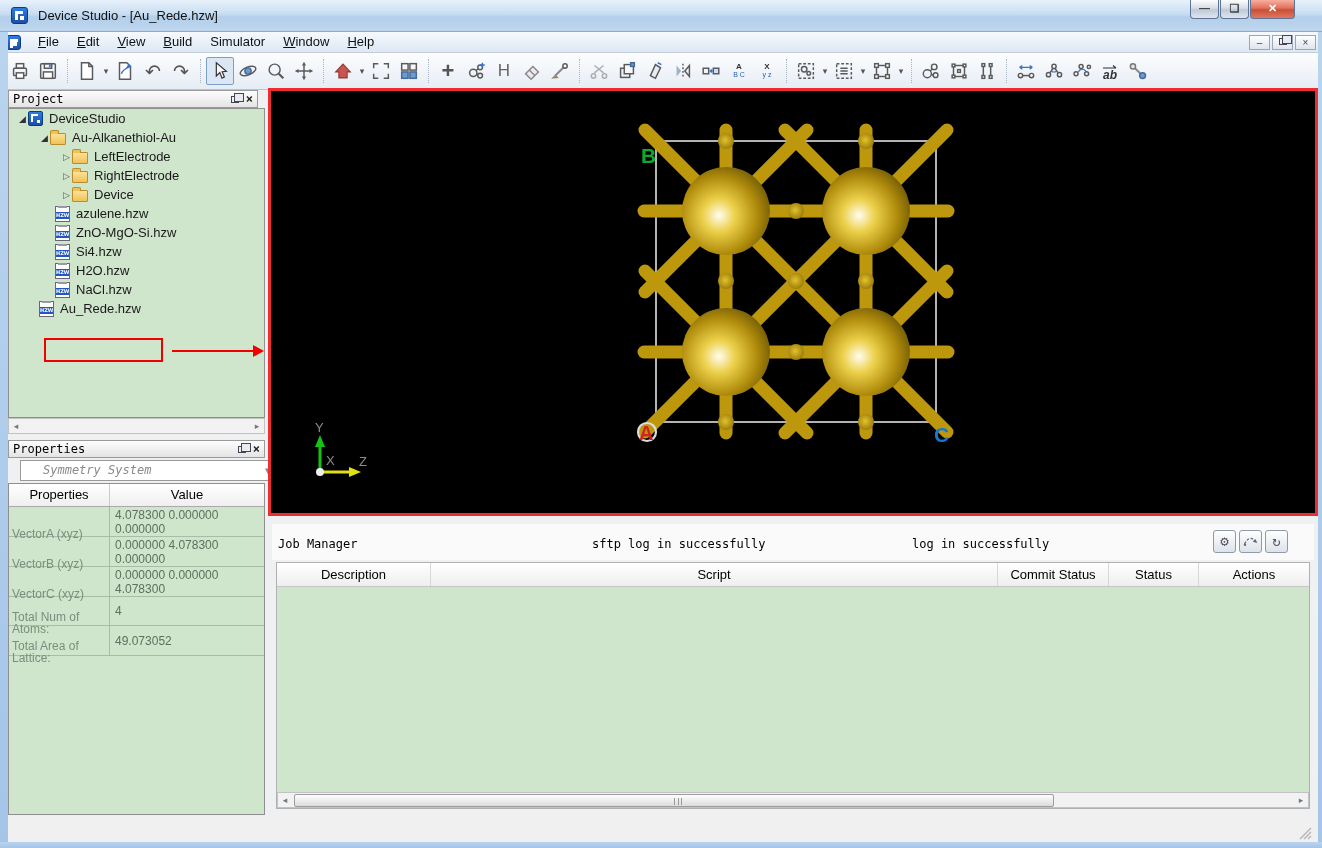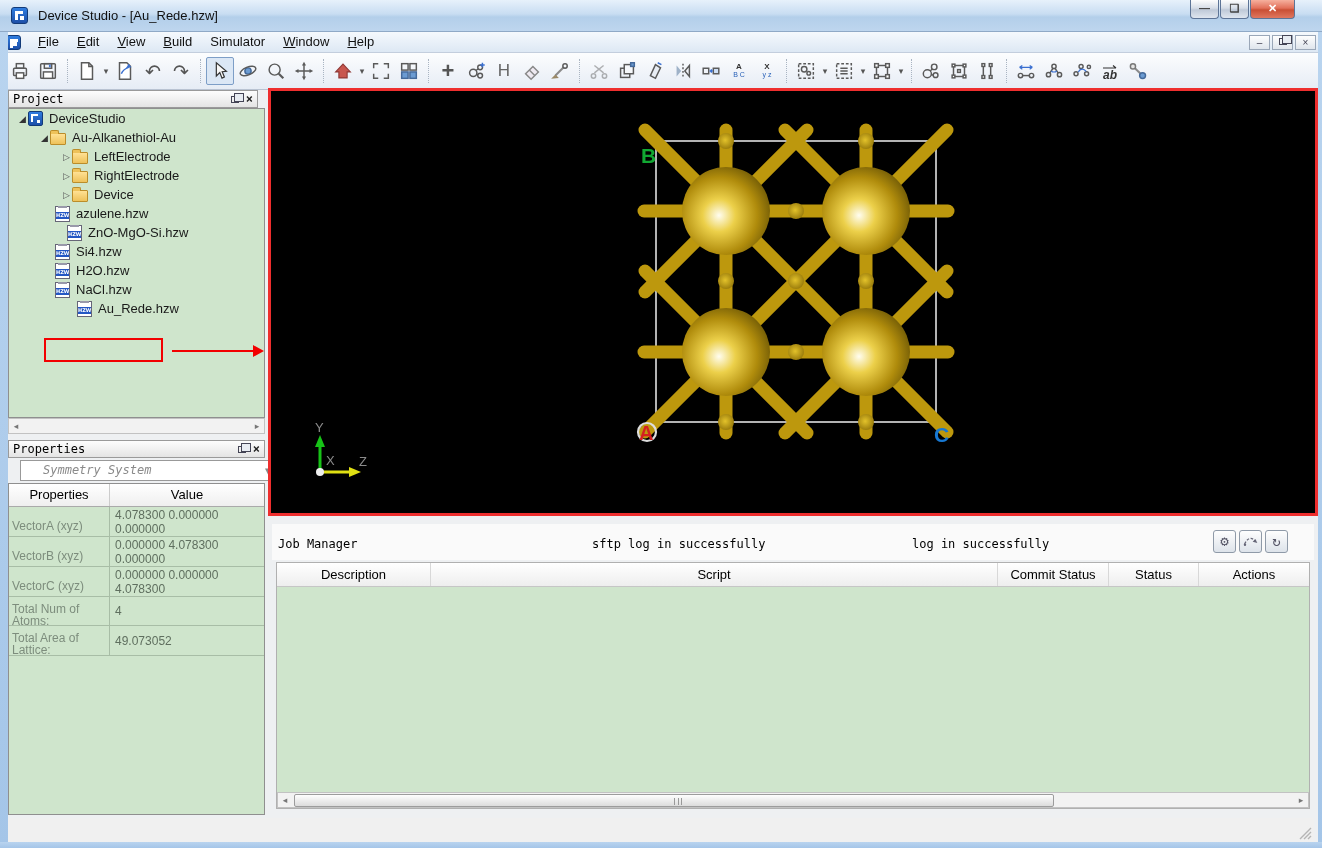--- a/index.html
+++ b/index.html
@@ -90,21 +90,21 @@
     line-height:19px; padding-left:22px;font-style:italic; }
   .combo .car { position:absolute; right:5px; top:0; color:#888; font-size:10px; }
 
   .ptable { position:absolute; left:9px; top:484px; width:255px; }
   .ptable .hrow { display:flex; height:23px; background:linear-gradient(#ffffff,#efefef);
     border-bottom:1px solid #aaa; }
   .ptable .hcell { text-align:center; line-height:22px; color:#000; font-size:13px; }
   .ptable .hcell:first-child { width:101px; border-right:1px solid #ccc; }
   .ptable .hcell:last-child { flex:1; }
   .prow { display:flex; border-bottom:1px solid #a8bda6; }
-  .pcell-k { width:101px; border-right:1px solid #a8bda6; color:#7d8d7d; font-size:12px; padding:6px 3px; }
+  .pcell-k { width:101px; border-right:1px solid #a8bda6; color:#7d8d7d; font-size:12px; padding:14px 3px; }
   .pcell-v { flex:1; color:#5f6f5f; font-size:12px; padding:2px 5px; display:flex; align-items:center; }
   .prow.tall .pcell-k { line-height:12px; }
 
   
   .viewport { position:absolute; left:268px; top:88px; width:1050px; height:428px;
     border:3px solid #ee2e2e; background:#000; }
   .viewport svg text { font-family:"Liberation Sans",sans-serif; }
 
   
   .jobbar { position:absolute; left:272px; top:524px; width:1042px; height:36px; background:#fafafa;
@@ -439,45 +439,45 @@
       <span class="texp">▷</span>
       <span class="folder"></span>
       <span class="tlabel">Device</span>
     </div>
     <div class="trow" style="padding-left:46px;">
       <span class="hzw">
           <b>HZW</b>
         </span>
       <span class="tlabel">azulene.hzw</span>
     </div>
-    <div class="trow" style="padding-left:58px;">
-      <span class="hzw">
-          <b>HZW</b>
-        </span>
-      <span class="tlabel">ZnO-MgO-Si.hzw</span>
-    </div>
     <div class="trow" style="padding-left:46px;">
       <span class="hzw">
           <b>HZW</b>
         </span>
-      <span class="tlabel">Si4.hzw</span>
+      <span class="tlabel">ZnO-MgO-Si.hzw</span>
     </div>
     <div class="trow" style="padding-left:46px;">
       <span class="hzw">
           <b>HZW</b>
         </span>
-      <span class="tlabel">H2O.hzw</span>
+      <span class="tlabel">Si4.hzw</span>
     </div>
     <div class="trow" style="padding-left:46px;">
       <span class="hzw">
           <b>HZW</b>
         </span>
+      <span class="tlabel">H2O.hzw</span>
+    </div>
+    <div class="trow" style="padding-left:46px;">
+      <span class="hzw">
+          <b>HZW</b>
+        </span>
       <span class="tlabel">NaCl.hzw</span>
     </div>
-    <div class="trow" style="padding-left:68px;">
+    <div class="trow" style="padding-left:30px;">
       <span class="hzw">
           <b>HZW</b>
         </span>
       <span class="tlabel">Au_Rede.hzw</span>
     </div>
   </div>
 
   <div class="anno-rect"></div>
   <div class="anno-arrow"></div>
   <div class="anno-head"></div>

